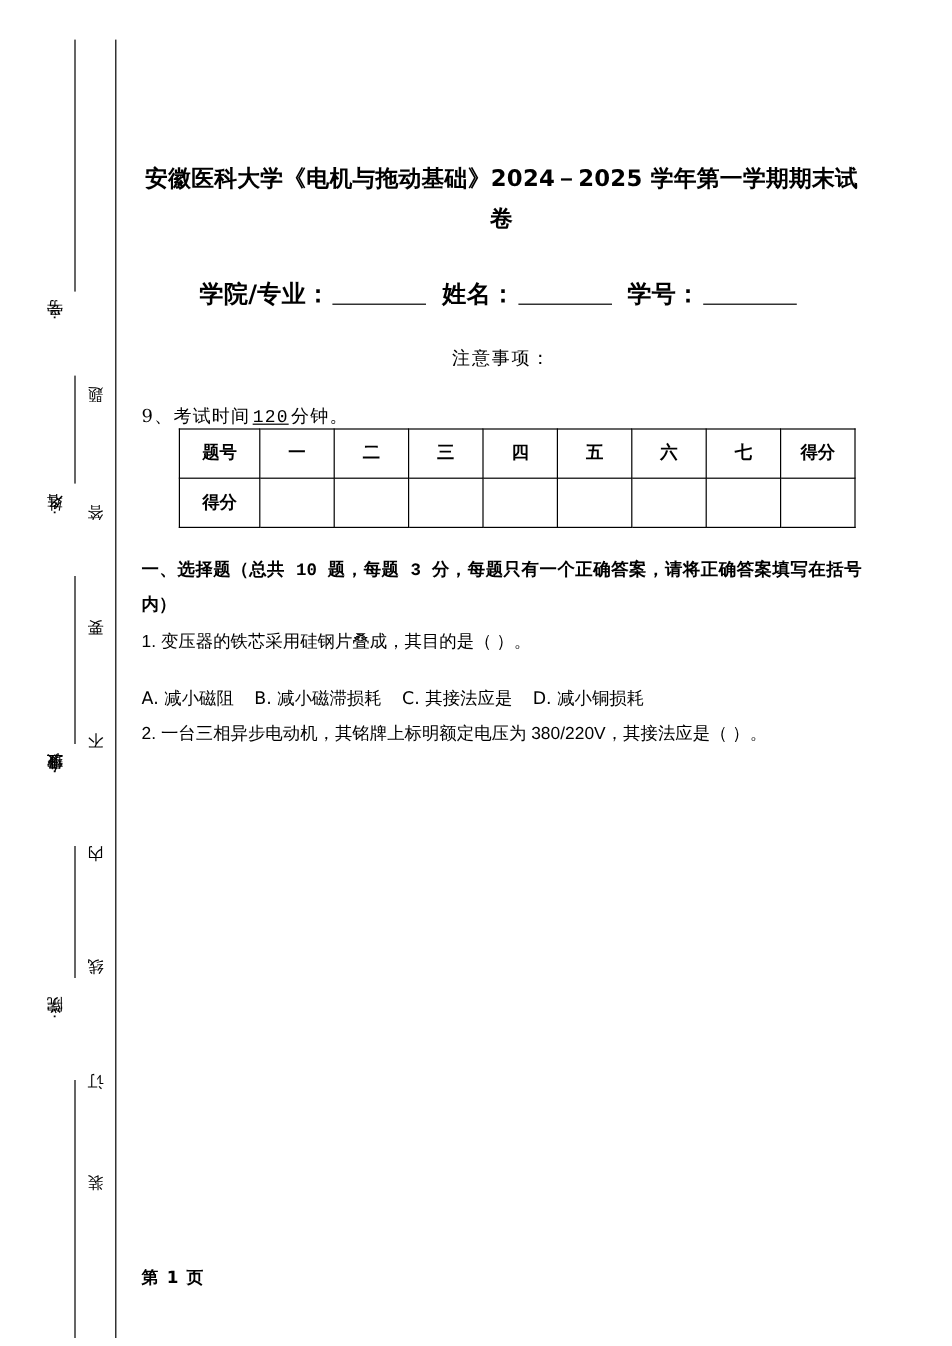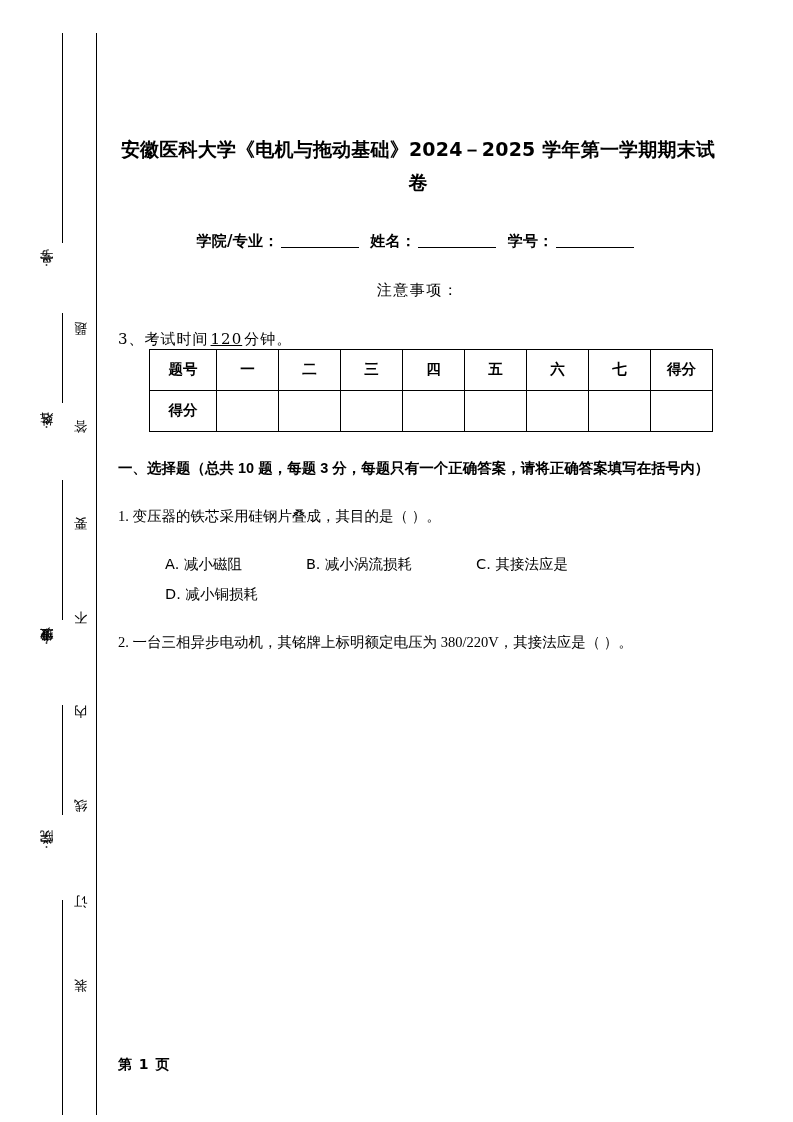--- a/index.html
+++ b/index.html
@@ -81,21 +81,21 @@
     font-weight: bold;
     line-height: 1.75;
     text-align: center;
     letter-spacing: 0.2px;
   }
 
   .info-line {
     margin-top: 32px;
     text-align: center;
     font-family: "DejaVu Sans", "Liberation Sans", sans-serif;
-    font-size: 15px;
+    font-size: 20px;
     font-weight: bold;
     white-space: nowrap;
     letter-spacing: 0.3px;
   }
   .blank-u {
     display: inline-block;
     border-bottom: 1.3px solid #000;
     width: 78px;
     height: 1em;
     vertical-align: -2px;
@@ -109,20 +109,21 @@
     text-align: center;
   }
   .note-item {
     margin-top: 30px;
     font-size: 15px;
     letter-spacing: 1px;
   }
   .note-item .uline {
     text-decoration: underline;
     padding: 0 2px;
+    font-family: Liberation Mono, monospace;
   }
 
   
   table.score {
     margin-left: 31px;
     border-collapse: collapse;
     table-layout: fixed;
     width: 560px;
   }
   table.score td {
@@ -135,42 +136,41 @@
     height: 40px;
     padding: 0;
   }
   table.score td.rowhead { width: 66px; }
   table.score td.colcell { width: 61px; }
   table.score td.blank { font-weight: normal; }
 
   
   .sec-head {
     margin-top: 22px;
-    font-family: Liberation Sans, sans-serif;
+    font-family: Liberation Mono, monospace;
     font-size: 14.5px;
     font-weight: bold;
     line-height: 2.05;
     text-align: justify;
     text-align-last: left;
   }
   .q-stem {
-    margin-top: 19px;
-    font-family: Liberation Serif, serif;
+    font-family: Liberation Sans, sans-serif;
     font-size: 14.5px;
     line-height: 2.05;
     text-align: justify;
     text-align-last: left;
   }
   .q-opts {
     margin-top: 18px;
     font-family: "DejaVu Sans", "Liberation Sans", sans-serif;
     font-size: 14.5px;
     line-height: 2.05;
   }
-  .q-opts .opt { white-space: nowrap; margin-left: 47px; }
+  .q-opts .opt { white-space: nowrap; }
   .q-opts .gap { display: inline-block; width: 17px; }
 
   .footer {
     position: absolute;
     left: 0;
     top: 1040px;
     width: 600px;
     text-align: left;
     font-family: "DejaVu Sans", "Liberation Sans", sans-serif;
     font-size: 14px;
@@ -215,21 +215,21 @@
   <div class="info-line">
     <span>学院/专业：</span><span class="blank-u"></span>
     <span>姓名：</span><span class="blank-u"></span>
     <span>学号：</span><span class="blank-u"></span>
   </div>
 
   <div class="note-head">注意事项：</div>
 
 
   <div class="note-item">
-    <span>3、考试时间</span><span class="uline">120</span><span>分钟。</span>
+    <span>9、考试时间</span><span class="uline">120</span><span>分钟。</span>
   </div>
 
   <table class="score">
     <tbody id="score-table-body">
         <tr>
           <td class="rowhead">题号</td>
           <td class="colcell">一</td>
           <td class="colcell">二</td>
           <td class="colcell">三</td>
           <td class="colcell">四</td>
@@ -249,19 +249,19 @@
           <td class="colcell blank"></td>
           <td class="colcell blank"></td>
         </tr>
       </tbody>
   </table>
 
   <div class="sec-head">一、选择题（总共 10 题，每题 3 分，每题只有一个正确答案，请将正确答案填写在括号内）</div>
 
   <div class="q-stem">1. 变压器的铁芯采用硅钢片叠成，其目的是（   ）。</div>
   <div class="q-opts">
-    <span class="opt">A. 减小磁阻</span><span class="gap"></span><span class="opt">B. 减小涡流损耗</span><span class="gap"></span><span class="opt">C. 其接法应是</span><span class="gap"></span><span class="opt">D. 减小铜损耗</span>
+    <span class="opt">A. 减小磁阻</span><span class="gap"></span><span class="opt">B. 减小磁滞损耗</span><span class="gap"></span><span class="opt">C. 其接法应是</span><span class="gap"></span><span class="opt">D. 减小铜损耗</span>
   </div>
 
   <div class="q-stem">2. 一台三相异步电动机，其铭牌上标明额定电压为 380/220V，其接法应是（   ）。</div>
 
   <div class="footer">第 1 页</div>
 </div>
 
 </body></html>

